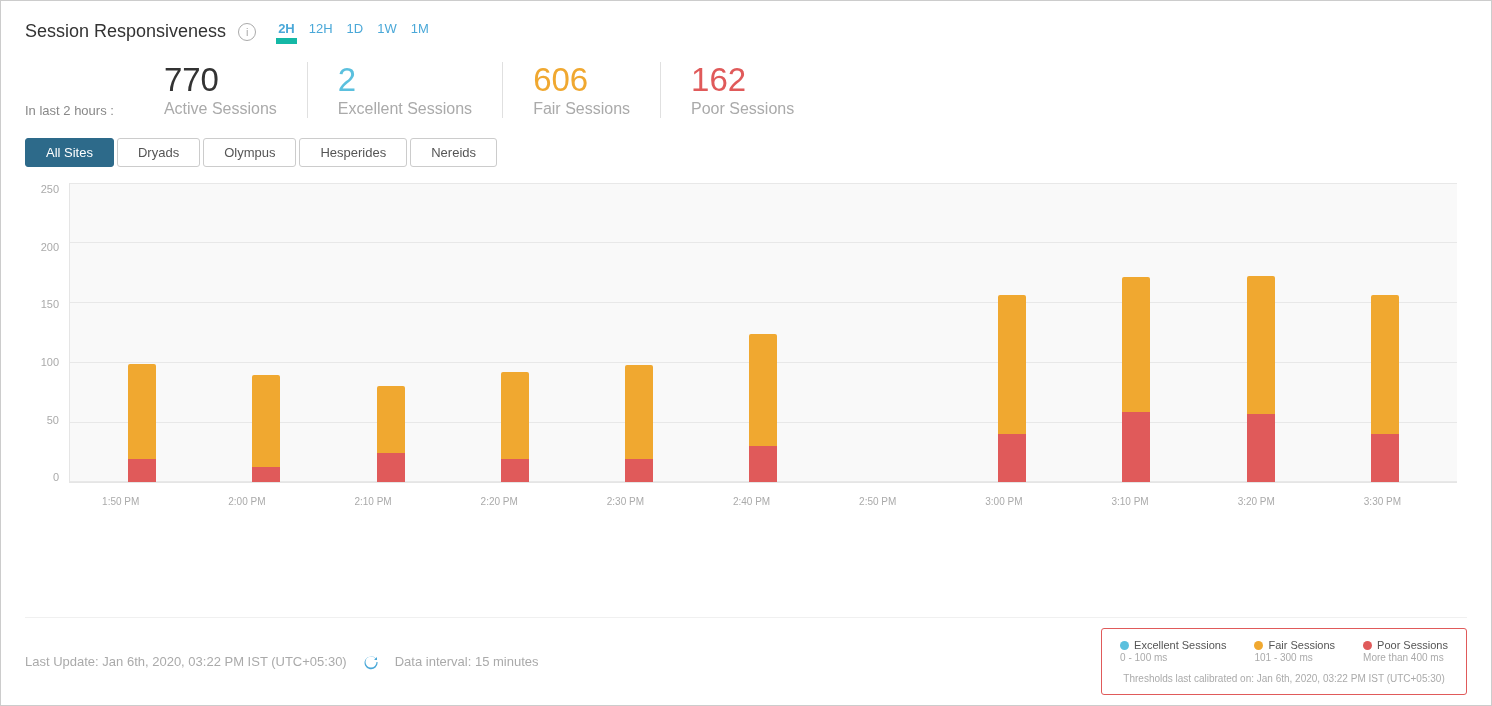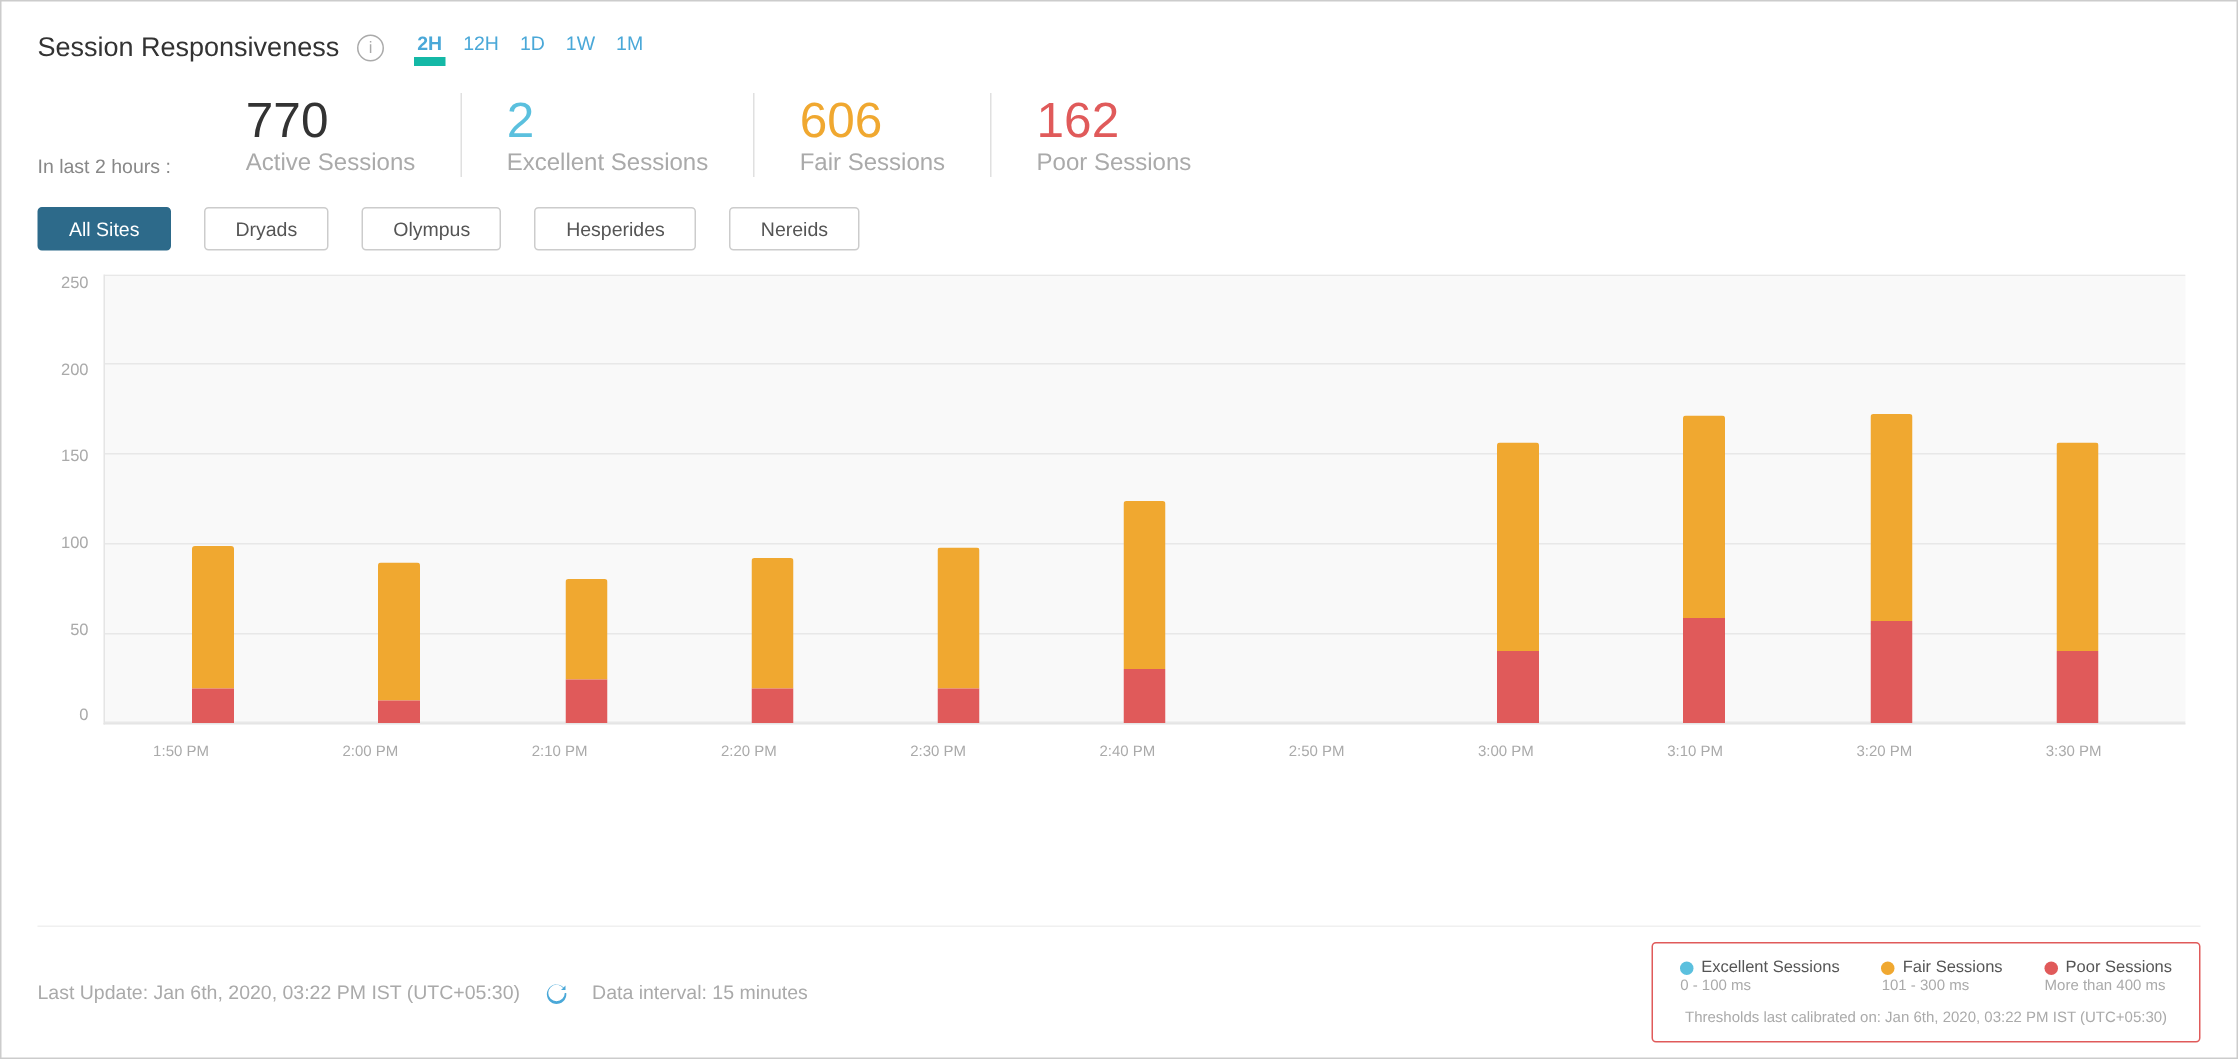--- a/index.html
+++ b/index.html
@@ -22,21 +22,21 @@
     .stat-item:first-child { padding-left: 0; }
     .stat-item:last-child { border-right: none; }
     .stat-value { font-size: 33px; font-weight: 300; line-height: 1.1; }
     .stat-value.dark { color: #333; }
     .stat-value.blue { color: #5bc0de; }
     .stat-value.orange { color: #f0a830; }
     .stat-value.red { color: #e05a5a; }
     .stat-sub { font-size: 16px; color: #aaa; margin-top: 2px; }
 
     
-    .site-filters { display: flex; gap: 22px; margin-bottom: 16px; }
+    .site-filters { display: flex; gap: 3px; margin-bottom: 16px; }
     .site-btn { padding: 6px 20px; border: 1px solid #ccc; border-radius: 3px; background: #fff; cursor: pointer; font-size: 13px; color: #555; }
     .site-btn.active { background: #2d6a8a; color: #fff; border-color: #2d6a8a; }
 
     
     .chart-container { flex: 1; position: relative; margin-bottom: 0; }
     .chart-inner { position: relative; width: 100%; height: 330px; }
     .y-axis { position: absolute; left: 0; top: 0; bottom: 30px; width: 40px; display: flex; flex-direction: column; justify-content: space-between; align-items: flex-end; padding-right: 6px; }
     .y-label { font-size: 11px; color: #aaa; }
     .chart-plot { position: absolute; left: 44px; right: 10px; top: 0; bottom: 30px; background: #f9f9f9; border-left: 1px solid #e5e5e5; border-bottom: 1px solid #e5e5e5; overflow: hidden; }
     .grid-line { position: absolute; left: 0; right: 0; border-top: 1px solid #e8e8e8; }

